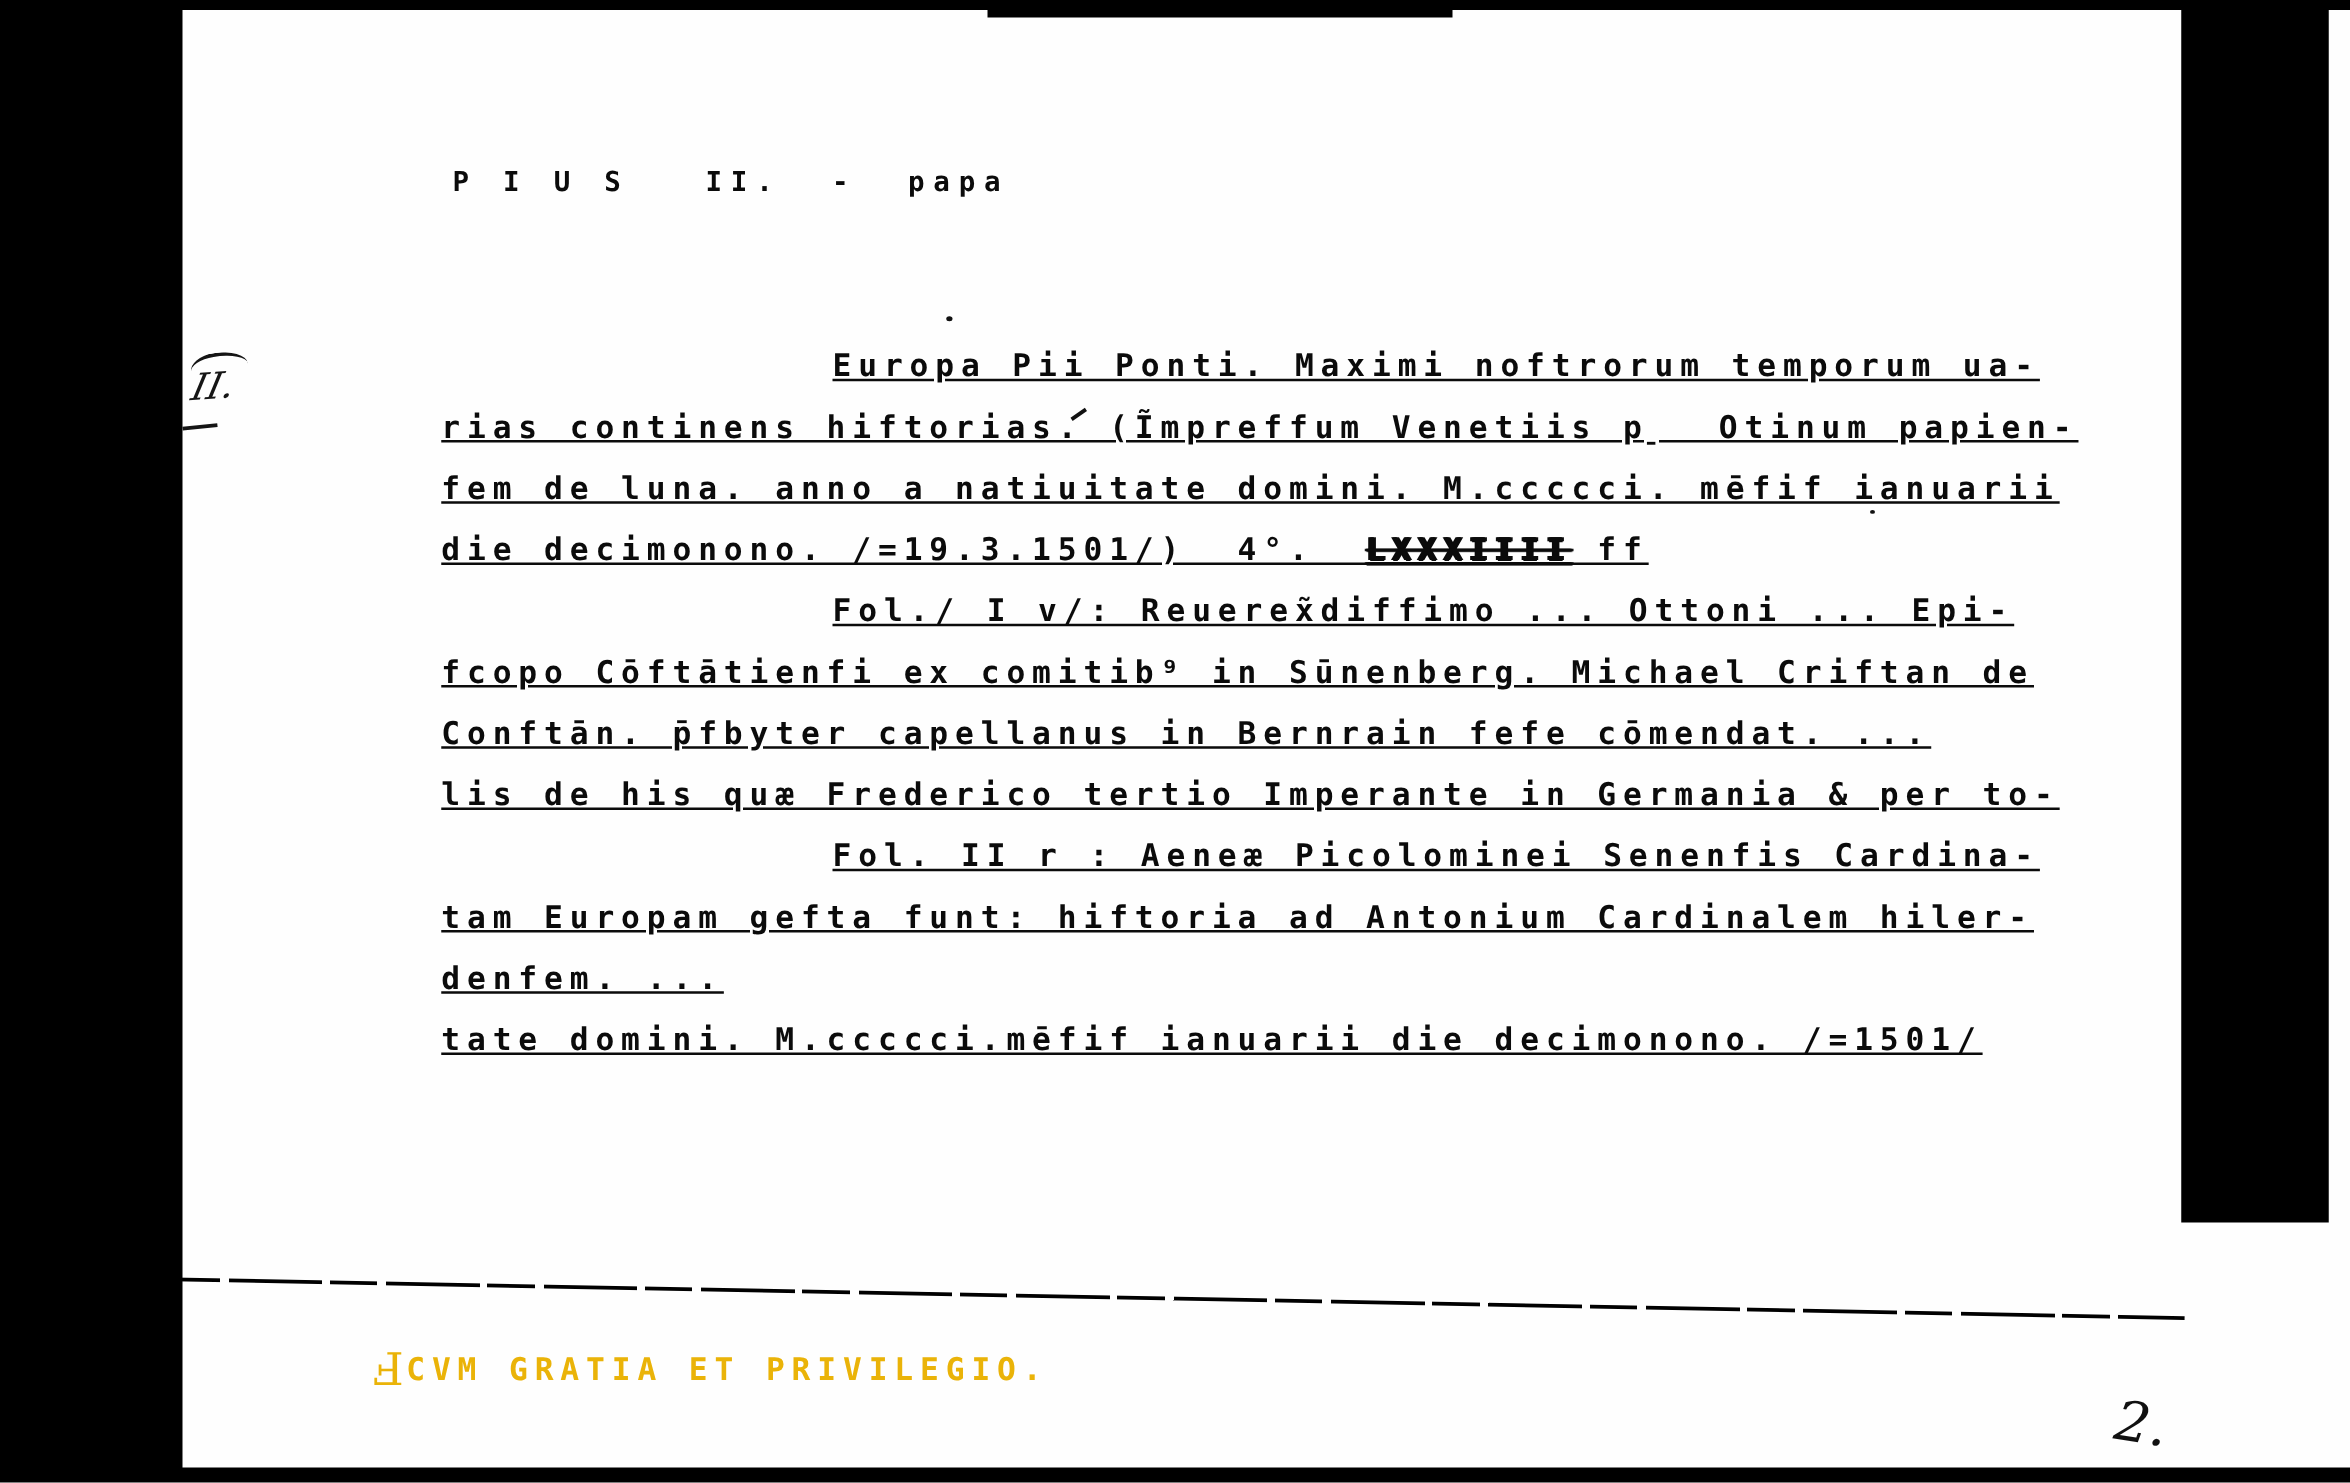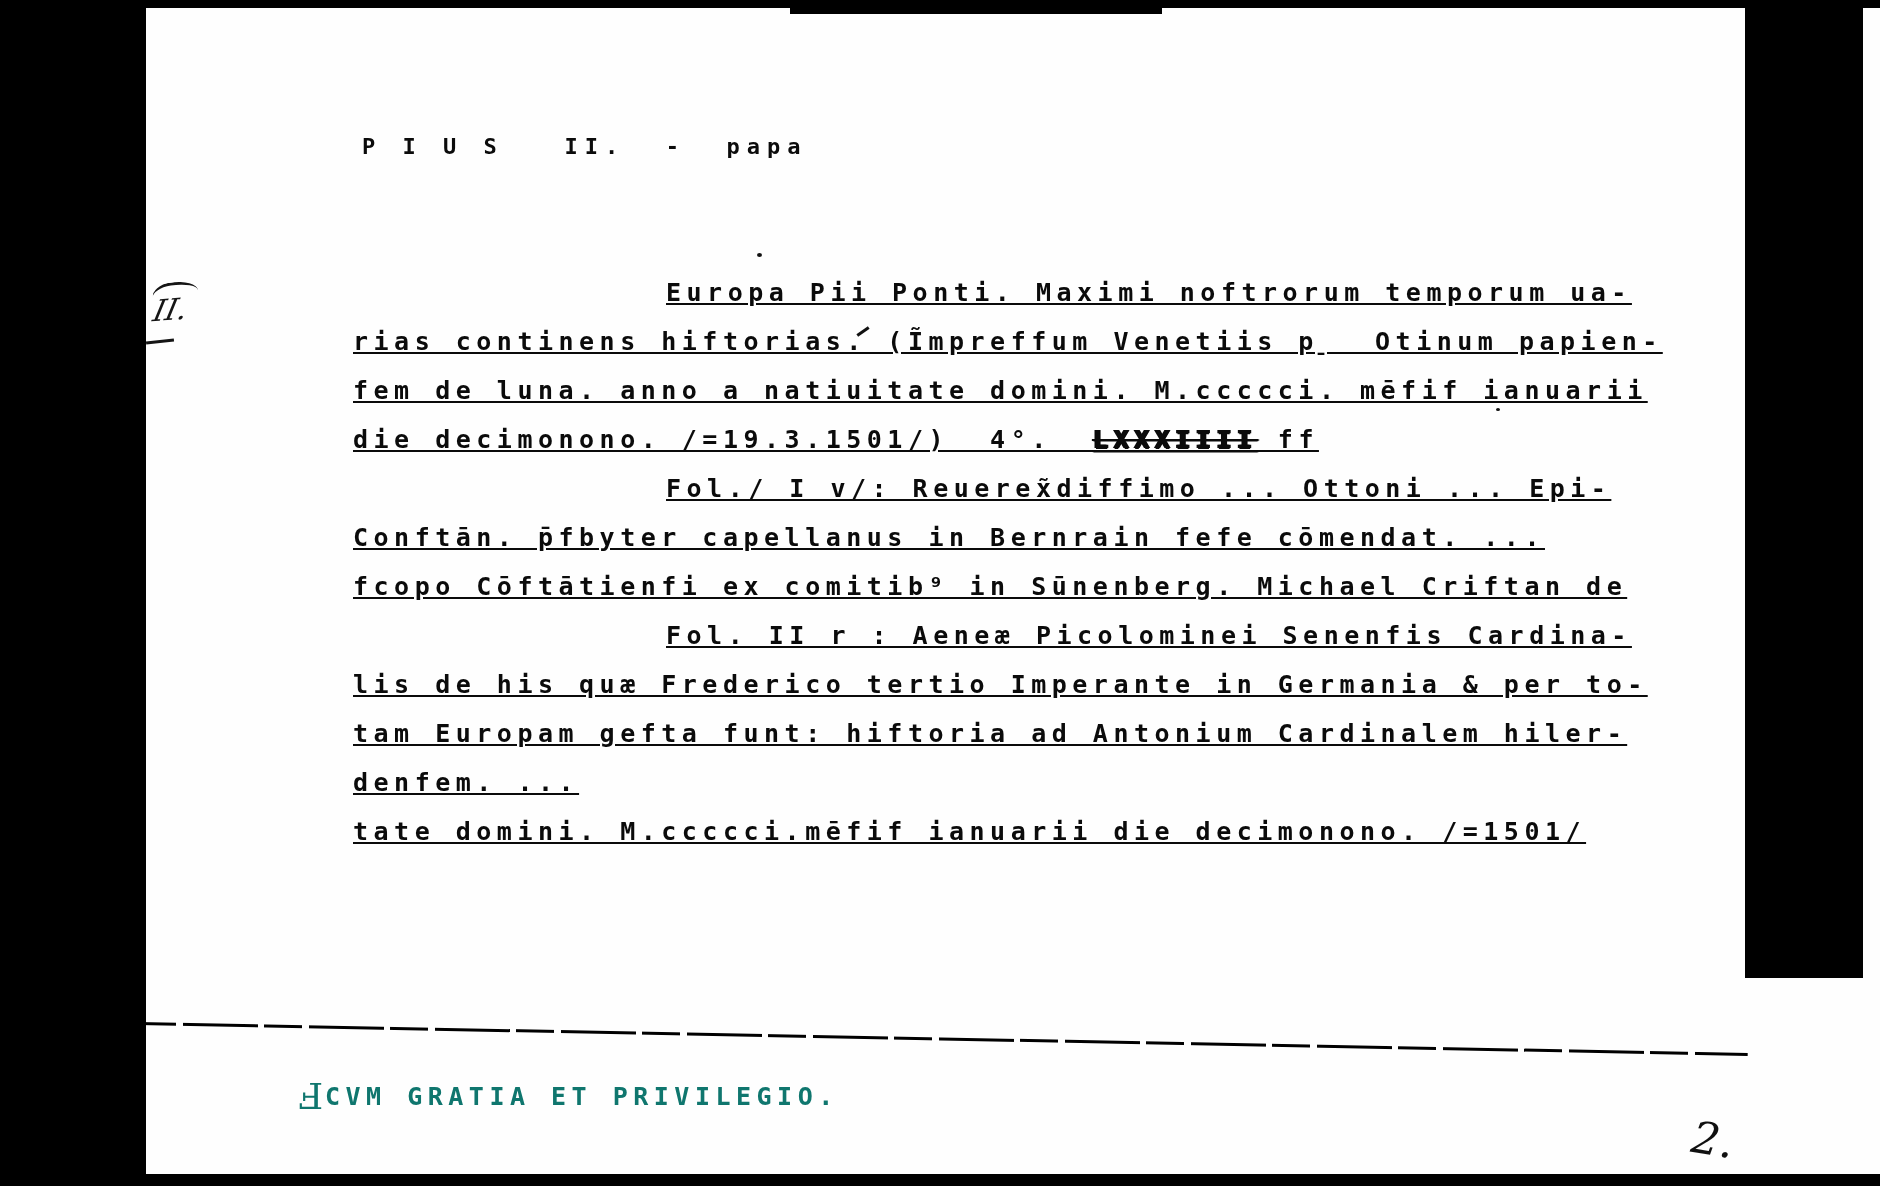--- a/index.html
+++ b/index.html
@@ -60,21 +60,21 @@
 
   .divider {
     position:absolute; left:138px; top:1022px;
     width:1610px; height:3px;
     background:repeating-linear-gradient(90deg,#000 0 38px, transparent 38px 45px, #000 45px 120px, transparent 120px 126px);
     transform:rotate(1.1deg); transform-origin:left top;
   }
 
   .colophon {
     position:absolute; left:298px; top:1076px;
-    color:#0f766e; white-space:pre;
+    color:#eab308; white-space:pre;
   }
   .colophon .mark {
     font-family:"DejaVu Serif", serif;
     font-size:36px; font-weight:normal;
     vertical-align:-4px; margin-right:2px;
   }
   .colophon .ctext {
     font-size:25px; font-weight:bold; letter-spacing:5.5px;
   }
 
@@ -104,24 +104,24 @@
   <div class="note-text">II.</div>
   <div class="dash"></div>
 </div>
 
 <div class="textblock">
   <div class="line ind">Europa Pii Ponti. Maximi noftrorum temporum ua-</div>
   <div class="line">rias continens hiftorias. (Ĩmpreffum Venetiis p̠  Otinum papien-</div>
   <div class="line">fem de luna. anno a natiuitate domini. M.ccccci. mēfif ianuarii</div>
   <div class="line"><span>die decimonono. /=19.3.1501/)  4°.  </span><span class="struck">LXXXIIII</span><span> ff</span></div>
   <div class="line ind">Fol./ I v/: Reuerex̃diffimo ... Ottoni ... Epi-</div>
+  <div class="line">fcopo Cōftātienfi ex comitib⁹ in Sūnenberg. Michael Criftan de</div>
   <div class="line">Conftān. p̄fbyter capellanus in Bernrain fefe cōmendat. ...</div>
-  <div class="line">fcopo Cōftātienfi ex comitib⁹ in Sūnenberg. Michael Criftan de</div>
+  <div class="line">lis de his quæ Frederico tertio Imperante in Germania &amp; per to-</div>
   <div class="line ind">Fol. II r : Aeneæ Picolominei Senenfis Cardina-</div>
-  <div class="line">lis de his quæ Frederico tertio Imperante in Germania &amp; per to-</div>
   <div class="line">tam Europam gefta funt: hiftoria ad Antonium Cardinalem hiler-</div>
   <div class="line">denfem. ...</div>
   <div class="line">tate domini. M.ccccci.mēfif ianuarii die decimonono. /=1501/</div>
 </div>
 
 <div class="divider"></div>
 
 <div class="colophon"><span class="mark">Ⅎ</span><span class="ctext">CVM GRATIA ET PRIVILEGIO.</span></div>
 
 <div class="page-number">2.</div>

